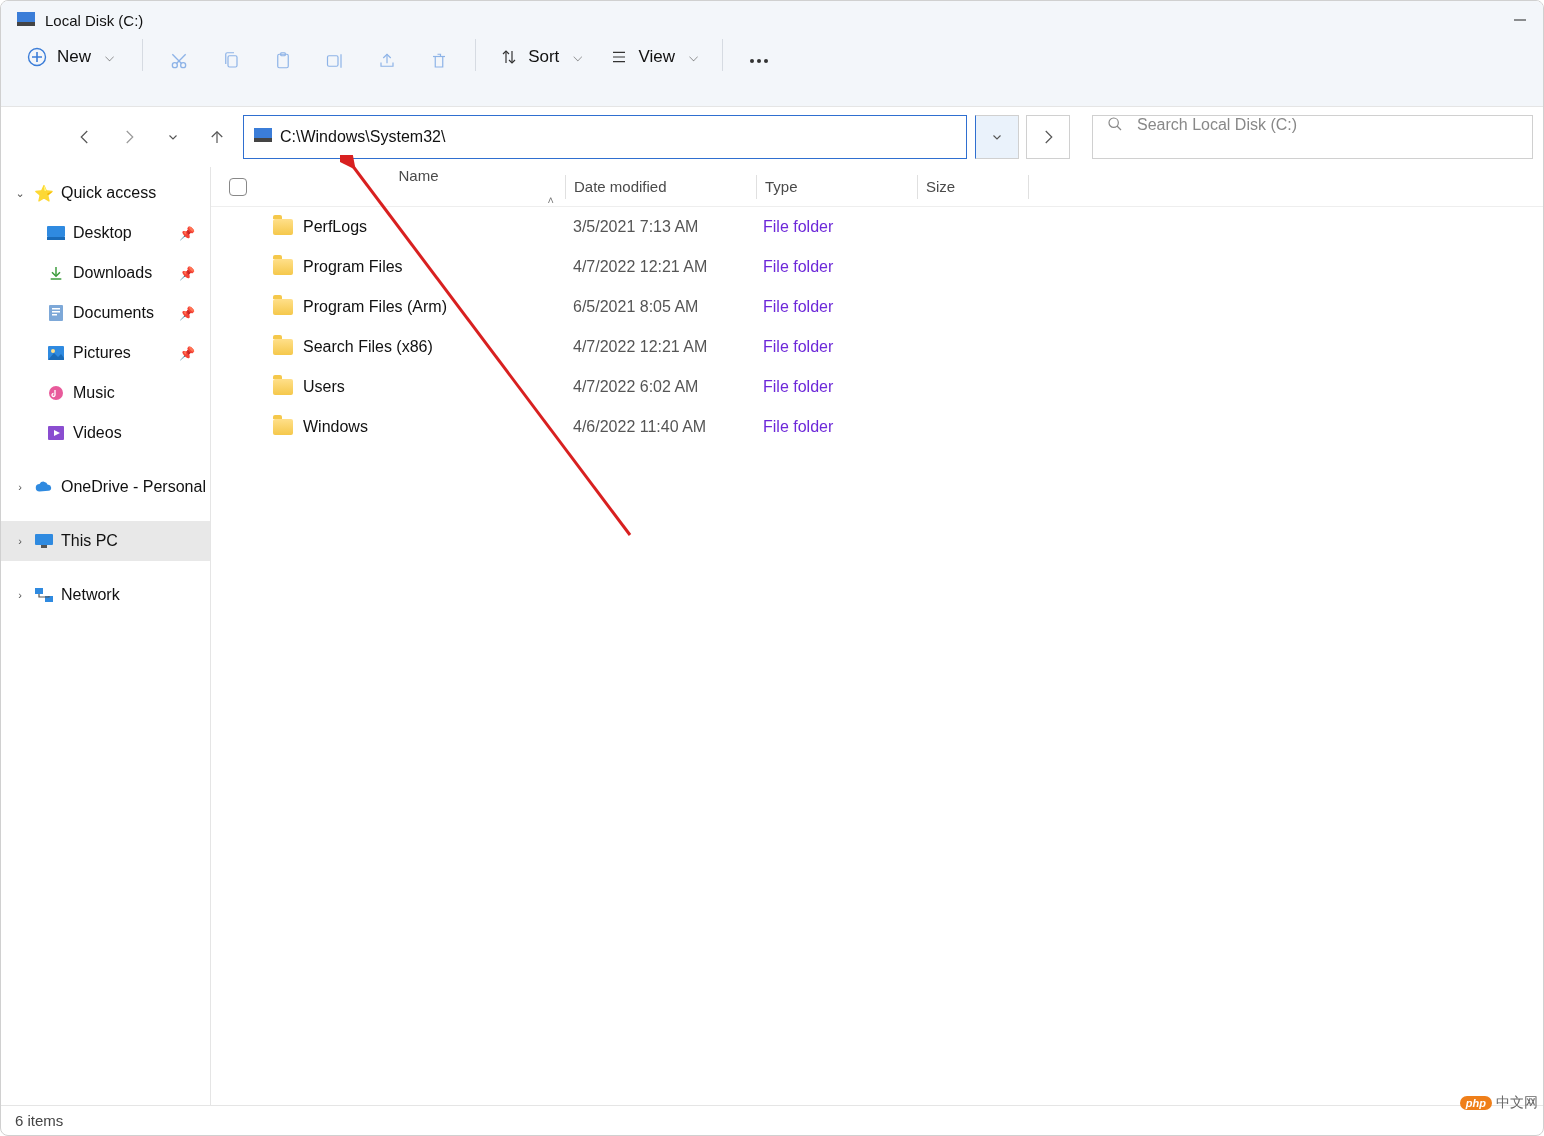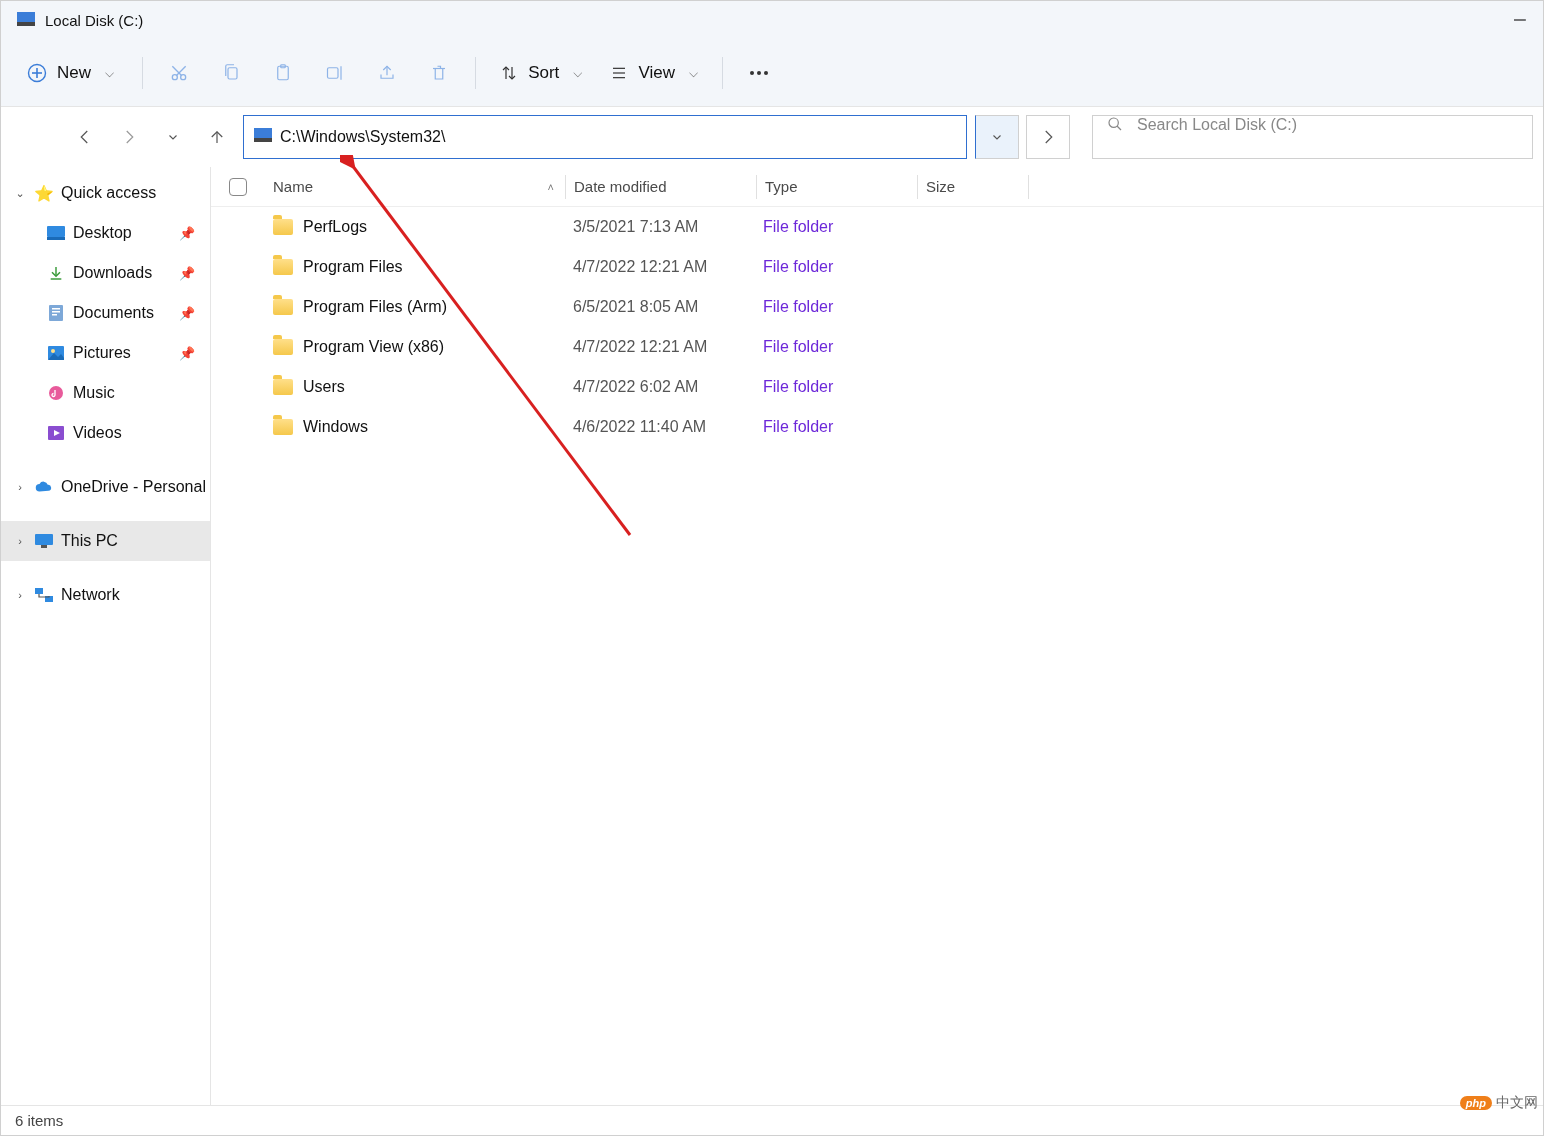--- a/index.html
+++ b/index.html
@@ -1,27 +1,27 @@
 <!DOCTYPE html>
 <html><head>
 <meta charset="utf-8">
 <style>
 * { margin: 0; padding: 0; box-sizing: border-box; font-family: "Segoe UI", sans-serif; }
 body { background: #fff; width: 1544px; height: 1136px; overflow: hidden; position: relative; }
 
-.window { display: flex; flex-direction: column; height: 100%; border: 1px solid #d0d0d0; border-radius: 0; overflow: hidden; background:#fff; }
+.window { display: flex; flex-direction: column; height: 100%; border: 1px solid #d0d0d0; border-radius: 8px; overflow: hidden; background:#fff; }
 
 
 .titlebar { height: 38px; display: flex; align-items: center; padding-left: 16px; background: #f3f6fa; font-size: 15px; color:#111; }
 .titlebar .drive-icon { margin-right: 10px; }
 .titlebar .win-btn { width: 46px; height: 38px; display: flex; align-items: center; justify-content: center; }
 .titlebar .spacer { flex: 1; }
 
 
-.toolbar { height: 68px; display: flex; align-items: center; padding: 0 12px; background: #f3f6fa; border-bottom: 1px solid #e5e5e5; gap: 8px; }
+.toolbar { height: 68px; display: flex; align-items: flex-start; padding: 0 12px; background: #f3f6fa; border-bottom: 1px solid #e5e5e5; gap: 8px; }
 .btn-new { display: flex; align-items: center; gap: 10px; padding: 8px 14px; border-radius: 6px; font-size: 17px; color:#111; }
 .divider { width:1px; height: 32px; background:#d6dbe2; margin: 0 6px; }
 .tool-btn { width: 44px; height: 44px; display: flex; align-items: center; justify-content: center; border-radius: 6px; color:#3b7dd8; }
 .tool-btn.disabled { opacity: 0.55; }
 .tool-label-btn { display: flex; align-items: center; gap: 10px; padding: 8px 10px; font-size: 17px; color:#111; border-radius: 6px; }
 .chev { font-size: 12px; color:#666; margin-left:4px; }
 
 
 .navrow { height: 60px; display: flex; align-items: center; padding: 0 10px 0 18px; gap: 8px; margin-left: 48px; }
 .nav-btn { width: 36px; height: 36px; display:flex; align-items:center; justify-content:center; color:#555; border-radius:4px; }
@@ -44,21 +44,21 @@
 .side-item.selected { background:#e8e8e8; }
 .side-item .exp { width:14px; display:inline-flex; justify-content:center; font-size:11px; color:#555; }
 .side-item .ic { width:22px; display:inline-flex; justify-content:center; }
 .side-item .pin { margin-left:auto; margin-right:14px; color:#888; font-size:13px; }
 
 
 .main { flex:1; display:flex; flex-direction:column; overflow:hidden; }
 .colheaders { height: 40px; display:flex; align-items:center; border-bottom:1px solid #eee; font-size:15px; color:#4a4a4a; }
 .colheaders .chkcol { width:54px; display:flex; justify-content:center; }
 .colheaders .col { padding-left:8px; display:flex; align-items:center; gap:10px; border-right:1px solid transparent; height:100%; }
-.col-name { width: 300px; }
+.col-name { width: 300px; flex-direction: column; }
 .col-date { width: 190px; }
 .col-type { width: 160px; }
 .col-size { width: 110px; }
 .col-sep { border-left:1px solid #e0e0e0; height:24px; }
 
 .row { height: 40px; display:flex; align-items:center; font-size:16px; color:#333; }
 .row .chkcol { width:54px; }
 .row .cell { padding-left:8px; }
 .cell-name { width:300px; display:flex; align-items:center; gap:10px; color:#111; }
 .cell-date { width:190px; color:#555; }
@@ -389,21 +389,21 @@
               <span>Program Files (Arm)</span>
             </div>
             <div class="cell cell-date">6/5/2021 8:05 AM</div>
             <div class="cell cell-type">File folder</div>
             <div class="cell cell-size"></div>
           </div>
           <div class="row">
             <div class="chkcol"></div>
             <div class="cell cell-name">
               <span class="folder-ic"></span>
-              <span>Program View (x86)</span>
+              <span>Search Files (x86)</span>
             </div>
             <div class="cell cell-date">4/7/2022 12:21 AM</div>
             <div class="cell cell-type">File folder</div>
             <div class="cell cell-size"></div>
           </div>
           <div class="row">
             <div class="chkcol"></div>
             <div class="cell cell-name">
               <span class="folder-ic"></span>
               <span>Users</span>

